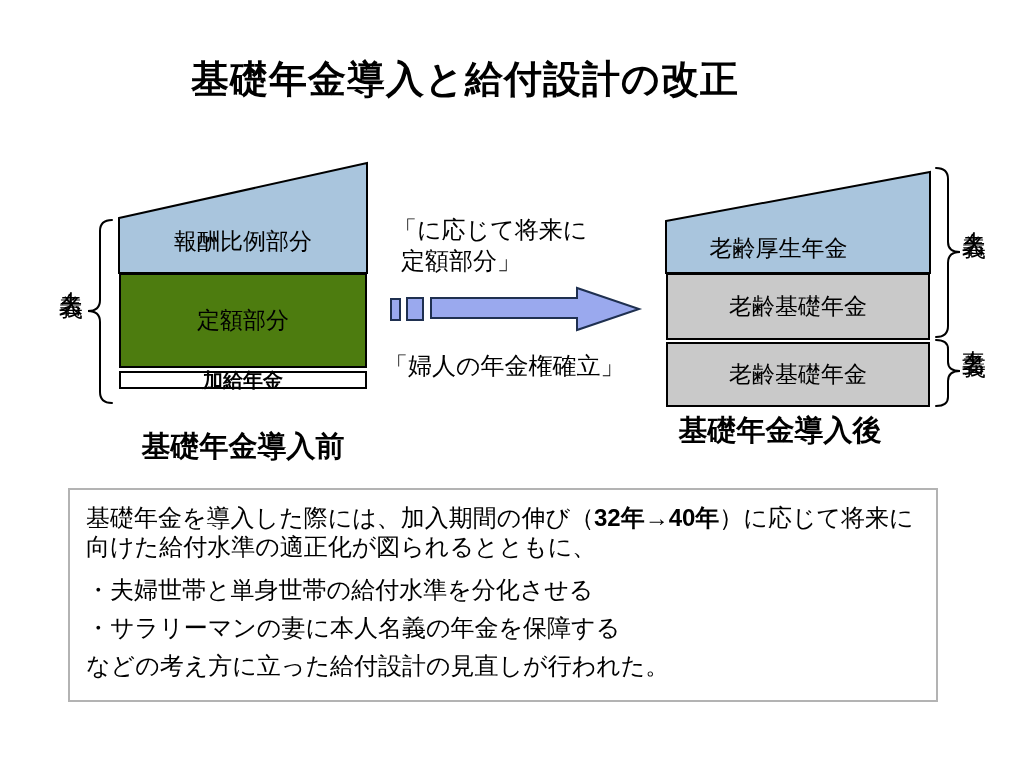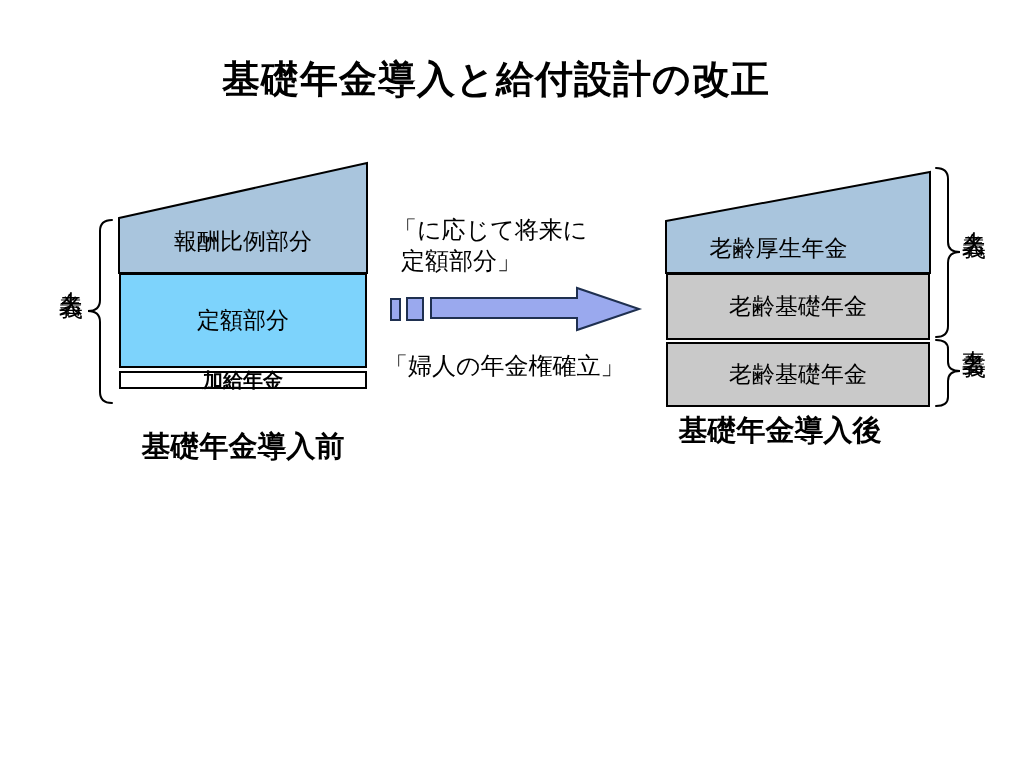--- a/index.html
+++ b/index.html
@@ -3,25 +3,25 @@
 <meta charset="utf-8">
 <style>
   html,body{margin:0;padding:0;background:#fff;}
   .slide{
     position:relative;width:1024px;height:768px;background:#ffffff;overflow:hidden;
     font-family:"Liberation Sans","DejaVu Sans",sans-serif;color:#000;
   }
   .abs{position:absolute;}
   .title{
     left:0;top:54px;width:930px;text-align:center;
-    font-size:38px;font-weight:bold;letter-spacing:1px;padding-left:31px;
+    font-size:38px;font-weight:bold;letter-spacing:1px;
   }
   .svg-layer{left:0;top:0;width:1024px;height:768px;}
   .box{box-sizing:border-box;border:2px solid #000;display:flex;align-items:center;justify-content:center;}
-  .box-purple{left:119px;top:273px;width:248px;height:95px;background:#7dd3fc;}
+  .box-purple{left:119px;top:273px;width:248px;height:95px;background:#4d7c0f;}
   .box-white{left:119px;top:371px;width:248px;height:18px;background:#ffffff;}
   .box-gray-mid{left:666px;top:273px;width:264px;height:67px;background:#c9c9c9;}
   .box-gray-bot{left:666px;top:342px;width:264px;height:65px;background:#c9c9c9;}
   .layer-label{font-size:23px;font-weight:normal;}
   .label-small{font-size:20px;font-weight:bold;}
   .trap-label-before{left:119px;top:226px;width:248px;text-align:center;}
   .trap-label-after{left:666px;top:233px;width:225px;text-align:center;}
   .caption{font-size:29px;font-weight:bold;text-align:center;}
   .caption-before{left:119px;top:427px;width:248px;}
   .caption-after{left:648px;top:411px;width:264px;}
@@ -93,14 +93,23 @@
   <div class="abs box box-gray-mid">
     <span class="layer-label">老齢基礎年金</span>
   </div>
   <div class="abs box box-gray-bot">
     <span class="layer-label">老齢基礎年金</span>
   </div>
   <div class="abs caption caption-after">基礎年金導入後</div>
   <div class="abs vlabel vlabel-after-husband">夫名義</div>
   <div class="abs vlabel vlabel-after-wife">妻名義</div>
 
+  <div class="abs note">
+    <div class="para">
+      <span>基礎年金を導入した際には、加入期間の伸び（</span><span class="bold">32年→40年</span><span>）に応じて将来に</span><br>
+      <span>向けた給付水準の適正化が図られるとともに、</span>
+    </div>
+    <div class="bullet1">・夫婦世帯と単身世帯の給付水準を分化させる</div>
+    <div class="bullet2">・サラリーマンの妻に本人名義の年金を保障する</div>
+    <div class="closing">などの考え方に立った給付設計の見直しが行われた。</div>
+  </div>
 
 </div>
 
 </body></html>

